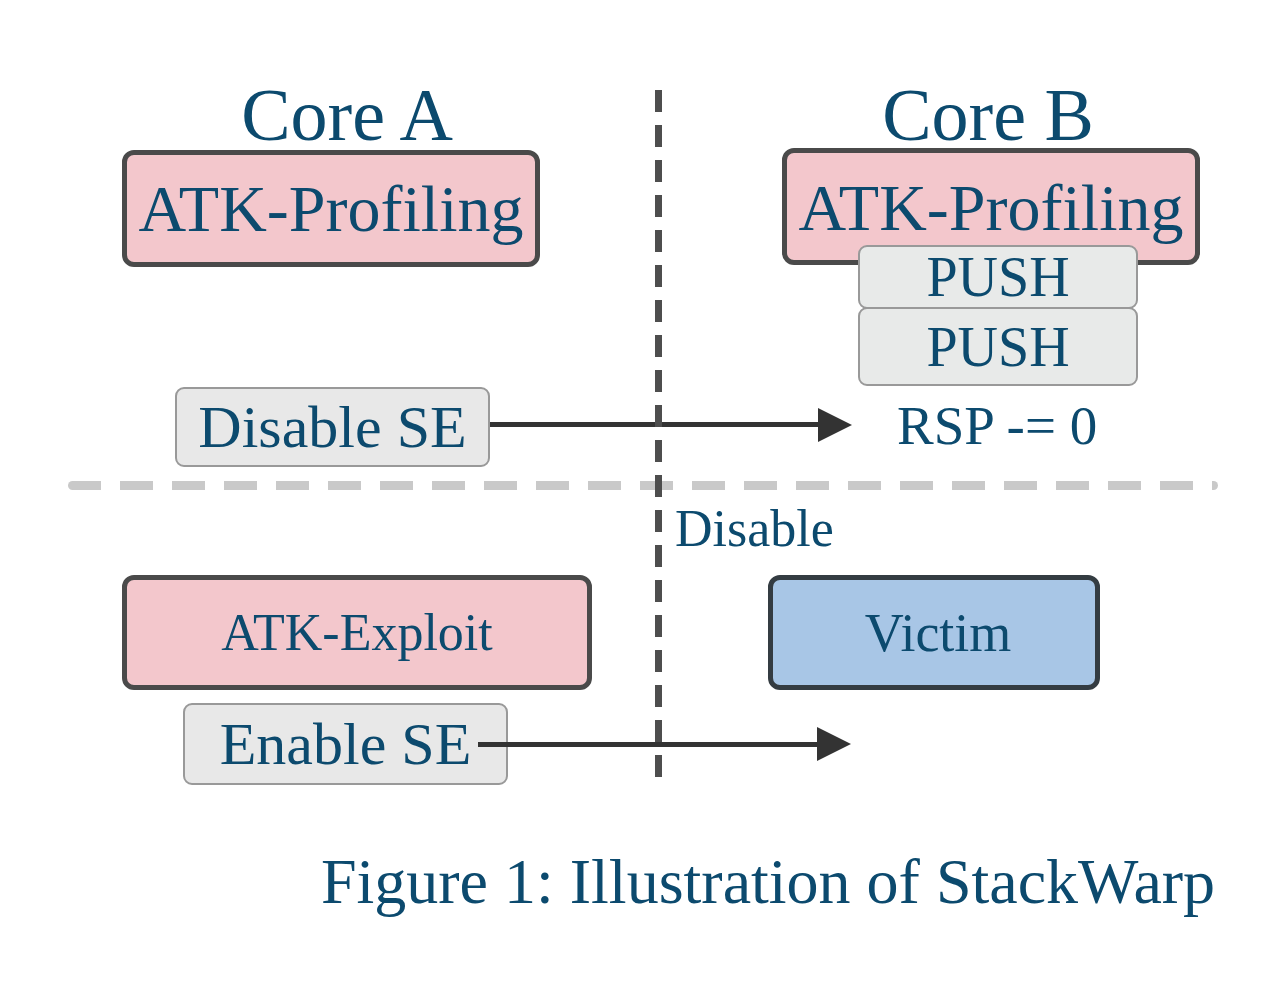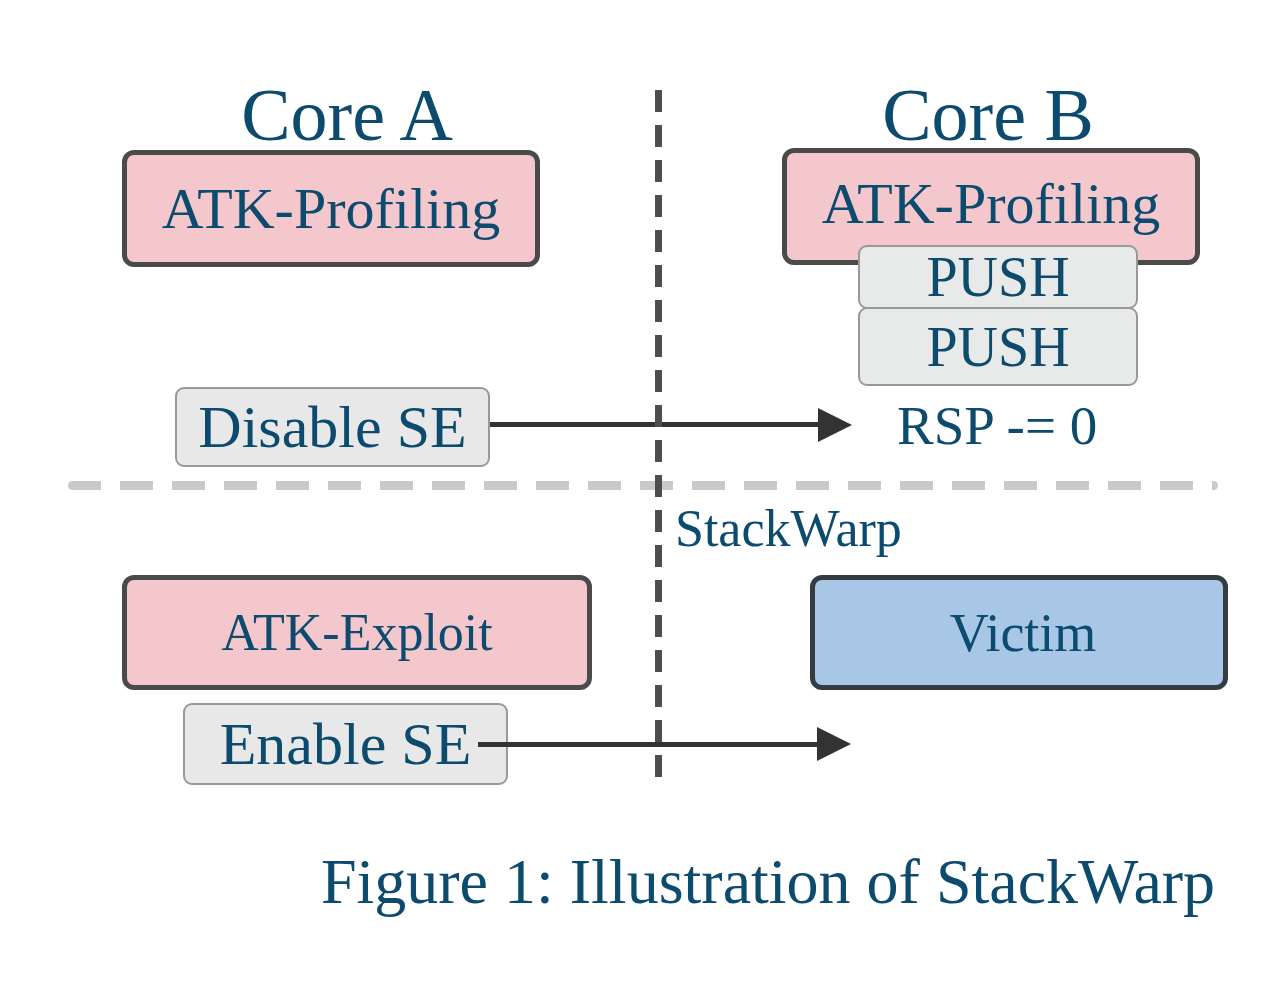--- a/index.html
+++ b/index.html
@@ -21,21 +21,21 @@
   .box{
     box-sizing:border-box;
     display:flex;align-items:center;justify-content:center;
     white-space:nowrap;
     line-height:1;
   }
   .box.attacker{
     background:var(--attacker-fill,#f3c7cc);
     border:5px solid var(--attacker-border,#4a4a4a);
     border-radius:12px;
-    font-size:58px;
+    font-size:66px;
   }
   .box.action{
     background:var(--action-fill,#e8e8e8);
     border:2px solid var(--action-border,#999999);
     border-radius:9px;
     font-size:60px;
   }
   .box.push{
     background:var(--push-fill,#e8eae9);
     border:2px solid var(--action-border,#999999);
@@ -110,30 +110,30 @@
   <div class="abs box push" style="left:858px;top:307px;width:280px;height:79px;">
     <span>PUSH</span>
   </div>
 
   <div class="arrow">
     <div class="shaft" style="left:490px;top:422px;width:330px;"></div>
     <div class="head" style="left:818px;top:408px;"></div>
   </div>
   <div class="abs annot" style="left:897px;top:398px;">RSP -= 0</div>
 
-  <div class="abs schedule" style="left:675px;top:503px;">StackWarp</div>
+  <div class="abs schedule" style="left:675px;top:503px;">Disable</div>
 
   <div class="abs box attacker" style="left:122px;top:575px;width:470px;height:115px;font-size:52px;">
     <span>ATK-Exploit</span>
   </div>
   <div class="abs box action" style="left:183px;top:703px;width:325px;height:82px;">
     <span>Enable SE</span>
   </div>
 
-  <div class="abs box victim" style="left:810px;top:575px;width:418px;height:115px;padding-left:8px;">
+  <div class="abs box victim" style="left:768px;top:575px;width:332px;height:115px;padding-left:8px;">
     <span>Victim</span>
   </div>
 
   <div class="arrow">
     <div class="shaft" style="left:478px;top:742px;width:341px;"></div>
     <div class="head" style="left:817px;top:727px;"></div>
   </div>
 
   <div class="abs ctr caption" style="left:768px;top:850px;">Figure 1: Illustration of StackWarp</div>
 

